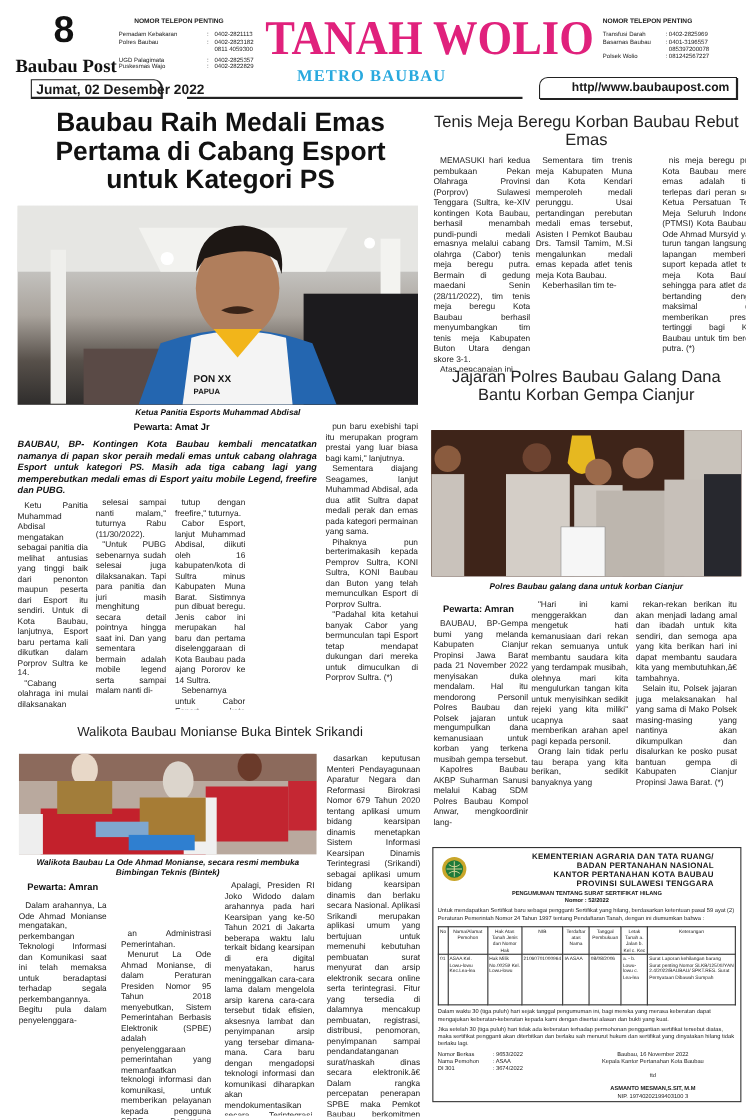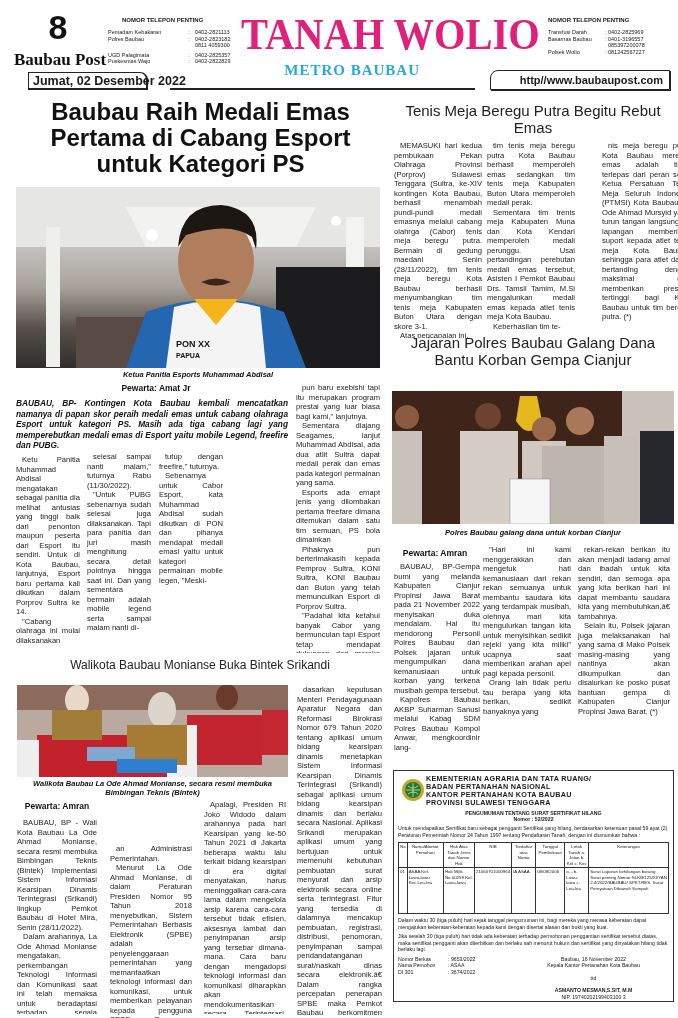--- a/index.html
+++ b/index.html
@@ -8,32 +8,32 @@
 .abs{position:absolute}
 .pagenum{left:38px;top:10px;width:40px;text-align:center;font:bold 34px/34px "Liberation Sans",sans-serif;color:#111}
 .paper-name{left:14px;top:50px;font:bold 17px/20px "Liberation Serif",serif;color:#111;white-space:nowrap}
 .date-box{left:28px;top:72px;width:120px;height:18px;border:1px solid #222;border-right:2px solid #222;border-bottom:2px solid #222;border-radius:0 8px 0 0;font:bold 12.5px/16px "Liberation Sans",sans-serif;padding-left:4px;white-space:nowrap}
 .rule-left{left:170px;top:88px;width:305px;border-top:2px solid #222}
 .phones-title{font:bold 6px/8px "Liberation Sans",sans-serif;white-space:nowrap}
 .phone-row{display:flex;font:5.5px/6.5px "Liberation Sans",sans-serif;white-space:nowrap}
 .phone-row .n{width:75px}
 .phone-row .c{width:12px;text-align:center}
 .masthead{left:232px;top:12px;width:226px;text-align:center;font:bold 44px/46px "Liberation Serif",serif;color:#e0217c;letter-spacing:0px;white-space:nowrap;transform:scaleX(0.92);transform-origin:center}
-.sub-mast{left:270px;top:62px;width:150px;text-align:right;font:bold 15px/17px "Liberation Serif",serif;color:#29a9de;letter-spacing:1px;white-space:nowrap}
+.sub-mast{left:270px;top:62px;width:150px;text-align:left;font:bold 15px/17px "Liberation Serif",serif;color:#29a9de;letter-spacing:1px;white-space:nowrap}
 .url-box{left:490px;top:70px;width:180px;height:20px;border:1px solid #222;border-left:1px solid #222;border-radius:8px 0 0 0;font:bold 11px/18px "Liberation Sans",sans-serif;text-align:right;padding-right:6px;box-shadow:1px 1px 0 #222}
 .main-head{left:18px;top:99px;width:365px;text-align:center;font:bold 24px/26px "Liberation Sans",sans-serif;color:#111}
 .photo{overflow:hidden}
 .caption{font:italic bold 7.5px/9px "Liberation Sans",sans-serif;text-align:center;color:#111}
 .byline{font:bold 8.5px/10px "Liberation Sans",sans-serif;color:#111}
 .lead{font:italic bold 8.3px/10.6px "Liberation Sans",sans-serif;text-align:justify;color:#111}
 .col{font:7.6px/9.5px "Liberation Sans",sans-serif;text-align:justify;color:#222;hyphens:auto;overflow:hidden}
 .col p{text-indent:6px}
 .head2{font:15px/17px "Liberation Sans",sans-serif;text-align:center;color:#222}
 .notice{left:393px;top:770px;width:281px;height:232px;border:1.5px solid #333;padding:4px;font-family:"Liberation Sans",sans-serif}
-.notice .inst{font:bold 7.2px/8px "Liberation Sans",sans-serif;text-align:left;letter-spacing:.3px}
+.notice .inst{font:bold 7.2px/8px "Liberation Sans",sans-serif;text-align:right;letter-spacing:.3px}
 .notice table{border-collapse:collapse;width:100%;font:4.4px/5.5px "Liberation Sans",sans-serif}
 .notice td,.notice th{border:1px solid #333;padding:1px;vertical-align:top;font-weight:normal}
 .small{font:5.2px/6.5px "Liberation Sans",sans-serif}
 </style>
 </head>
 <body>
 
 <div class="abs pagenum">8</div>
 <div class="abs paper-name">Baubau Post</div>
 <div class="abs date-box">Jumat, 02 Desember 2022</div>
@@ -129,37 +129,36 @@
 <div class="abs col" style="left:16px;top:455px;width:64px;height:190px">
     <p>Ketu Panitia Muhammad Abdisal mengatakan sebagai panitia dia melihat antusias yang tinggi baik dari penonton maupun peserta dari Esport itu sendiri. Untuk di Kota Baubau, lanjutnya, Esport baru pertama kali dikutkan dalam Porprov Sultra ke 14.</p>
     <p>"Cabang olahraga ini mulai dilaksanakan tanggal 28 hingga 30 November 2022. Dua hari untuk babak kualifikasi dan 1 hari yaitu tanggal 30 mulai dilaksanakan partai final. Tadi kami mulai pukul 09.00 Wita dan kami upayakan</p>
   </div>
 <div class="abs col" style="left:87px;top:452px;width:64px;height:193px">
     <p>selesai sampai nanti malam," tuturnya Rabu (11/30/2022).</p>
     <p>"Untuk PUBG sebenarnya sudah selesai juga dilaksanakan. Tapi para panitia dan juri masih menghitung secara detail pointnya hingga saat ini. Dan yang sementara bermain adalah mobile legend serta sampai malam nanti di-</p>
   </div>
 <div class="abs col" style="left:159px;top:452px;width:64px;height:193px">
     <p>tutup dengan freefire," tuturnya.</p>
+    <p>Cabor Esport, lanjut Muhammad Abdisal, diikuti oleh 16 kabupaten/kota di Sultra minus Kabupaten Muna Barat. Sistimnya pun dibuat beregu. Jenis cabor ini merupakan hal baru dan pertama diselenggaraan di Kota Baubau pada ajang Pororov ke 14 Sultra.</p>
     <p>Sebenarnya untuk Cabor Esport, kata Muhammad Abdisal sudah dikutkan di PON dan pihanya mendapat medali emasi yaitu untuk kategori permainan mobile legen, "Meski-</p>
   </div>
 <div class="abs col" style="left:296px;top:383px;width:84px;height:270px">
     <p>pun baru exebishi tapi itu merupakan program prestai yang luar biasa bagi kami," lanjutnya.</p>
     <p>Sementara diajang Seagames, lanjut Muhammad Abdisal, ada dua atlit Sultra dapat medali perak dan emas pada kategori permainan yang sama.</p>
-    <p>Esports ada emapt jenis yang dilombakan pertama freefare dimana ditemukan dalam satu tim semuan, PS bola dimainkan</p>
     <p>Pihaknya pun berterimakasih kepada Pemprov Sultra, KONI Sultra, KONI Baubau dan Buton yang telah memunculkan Esport di Porprov Sultra.</p>
     <p>"Padahal kita ketahui banyak Cabor yang bermunculan tapi Esport tetap mendapat dukungan dari mereka untuk dimuculkan di Porprov Sultra. (*)</p>
   </div>
 
-<div class="abs head2" style="left:392px;top:102px;width:282px">Tenis Meja Beregu Putra Begitu Rebut Emas</div>
+<div class="abs head2" style="left:392px;top:102px;width:282px">Tenis Meja Beregu Korban Baubau Rebut Emas</div>
 <div class="abs col" style="left:394px;top:141px;width:88px;height:197px">
     <p>MEMASUKI hari kedua pembukaan Pekan Olahraga Provinsi (Porprov) Sulawesi Tenggara (Sultra, ke-XIV kontingen Kota Baubau, berhasil menambah pundi-pundi medali emasnya melalui cabang olahrga (Cabor) tenis meja beregu putra. Bermain di gedung maedani Senin (28/11/2022), tim tenis meja beregu Kota Baubau berhasil menyumbangkan tim tenis meja Kabupaten Buton Utara dengan skore 3-1.</p>
     <p>Atas pencapaian ini,</p>
   </div>
 <div class="abs col" style="left:487px;top:141px;width:88px;height:197px">
-    <p>tim tenis meja beregu putra Kota Baubau berhasil memperoleh emas sedangkan tim tenis meja Kabupaten Buton Utara memperoleh medali perak.</p>
     <p>Sementara tim trenis meja Kabupaten Muna dan Kota Kendari memperoleh medali perunggu. Usai pertandingan perebutan medali emas tersebut, Asisten I Pemkot Baubau Drs. Tamsil Tamim, M.Si mengalunkan medali emas kepada atlet tenis meja Kota Baubau.</p>
     <p>Keberhasilan tim te-</p>
   </div>
 <div class="abs col" style="left:602px;top:141px;width:88px;height:197px">
     <p>nis meja beregu putra Kota Baubau merebut emas adalah tidak terlepas dari peran serta Ketua Persatuan Tenis Meja Seluruh Indonesia (PTMSI) Kota Baubau La Ode Ahmad Mursyid yang turun tangan langsung ke lapangan memberikan suport kepada atlet tenis meja Kota Baubau sehingga para atlet dapat bertanding dengan maksimal dan memberikan prestasi tertinggi bagi Kota Baubau untuk tim beregu putra. (*)</p>
   </div>
 
 <div class="abs head2" style="left:392px;top:334px;width:282px">Jajaran Polres Baubau Galang Dana Bantu Korban Gempa Cianjur</div>
 <div class="abs photo" style="left:392px;top:391px;width:282px;height:133px;background:#4a2e22">
   <svg width="282" height="133" viewBox="0 0 282 133">
@@ -209,21 +208,20 @@
     <ellipse cx="60" cy="15" rx="12" ry="15" fill="#e8d8c8"></ellipse>
     <rect x="35" y="25" width="50" height="30" fill="#a27d3a"></rect>
     <ellipse cx="210" cy="12" rx="11" ry="13" fill="#6a3a2a"></ellipse>
     <rect x="70" y="62" width="48" height="14" fill="#7fa7cf"></rect>
     <rect x="100" y="74" width="60" height="14" fill="#2f7fd0"></rect>
   </svg>
 </div>
 <div class="abs caption" style="left:17px;top:779px;width:271px">Walikota Baubau La Ode Ahmad Monianse, secara resmi membuka Bimbingan Teknis (Bintek)</div>
 <div class="abs byline" style="left:17px;top:801px;width:80px;text-align:center">Pewarta: Amran</div>
 <div class="abs col" style="left:17px;top:818px;width:80px;height:196px">
-    <p>BAUBAU, BP - Wali Kota Baubau La Ode Ahmad Monianse, secara resmi membuka Bimbingan Teknis (Bintek) Implementasi Sistem Informasi Kearsipan Dinamis Terintegrasi (Srikandi) lingkup Pemkot Baubau di Hotel Mira, Senin (28/11/2022).</p>
     <p>Dalam arahannya, La Ode Ahmad Monianse mengatakan, perkembangan Teknologi Informasi dan Komunikasi saat ini telah memaksa untuk beradaptasi terhadap segala perkembangannya. Begitu pula dalam penyelenggara-</p>
   </div>
 <div class="abs col" style="left:110px;top:844px;width:82px;height:214px">
     <p>an Administrasi Pemerintahan.</p>
     <p>Menurut La Ode Ahmad Monianse, di dalam Peraturan Presiden Nomor 95 Tahun 2018 menyebutkan, Sistem Pemerintahan Berbasis Elektronik (SPBE) adalah penyelenggaraan pemerintahan yang memanfaatkan teknologi informasi dan komunikasi, untuk memberikan pelayanan kepada pengguna SPBE. Penerapan SPBE bertujuan mewujudkan tata kelola pemerintahan yang Bersih, Efektif, Transparan, dan Akuntabel serta mewujudkan pelayanan publik yang berkualitas dan terpercaya.</p>
   </div>
 <div class="abs col" style="left:204px;top:800px;width:82px;height:214px">
     <p>Apalagi, Presiden RI Joko Widodo dalam arahannya pada hari Kearsipan yang ke-50 Tahun 2021 di Jakarta beberapa waktu lalu terkait bidang kearsipan di era digital menyatakan, harus meninggalkan cara-cara lama dalam mengelola arsip karena cara-cara tersebut tidak efisien, aksesnya lambat dan penyimpanan arsip yang tersebar dimana-mana. Cara baru dengan mengadopsi teknologi informasi dan komunikasi diharapkan akan mendokumentasikan secara Terintegrasi, Efisien dan Efektif juga dapat menyajikan informasi secara menarik.</p>
   </div>
 <div class="abs col" style="left:297px;top:685px;width:85px;height:330px">

